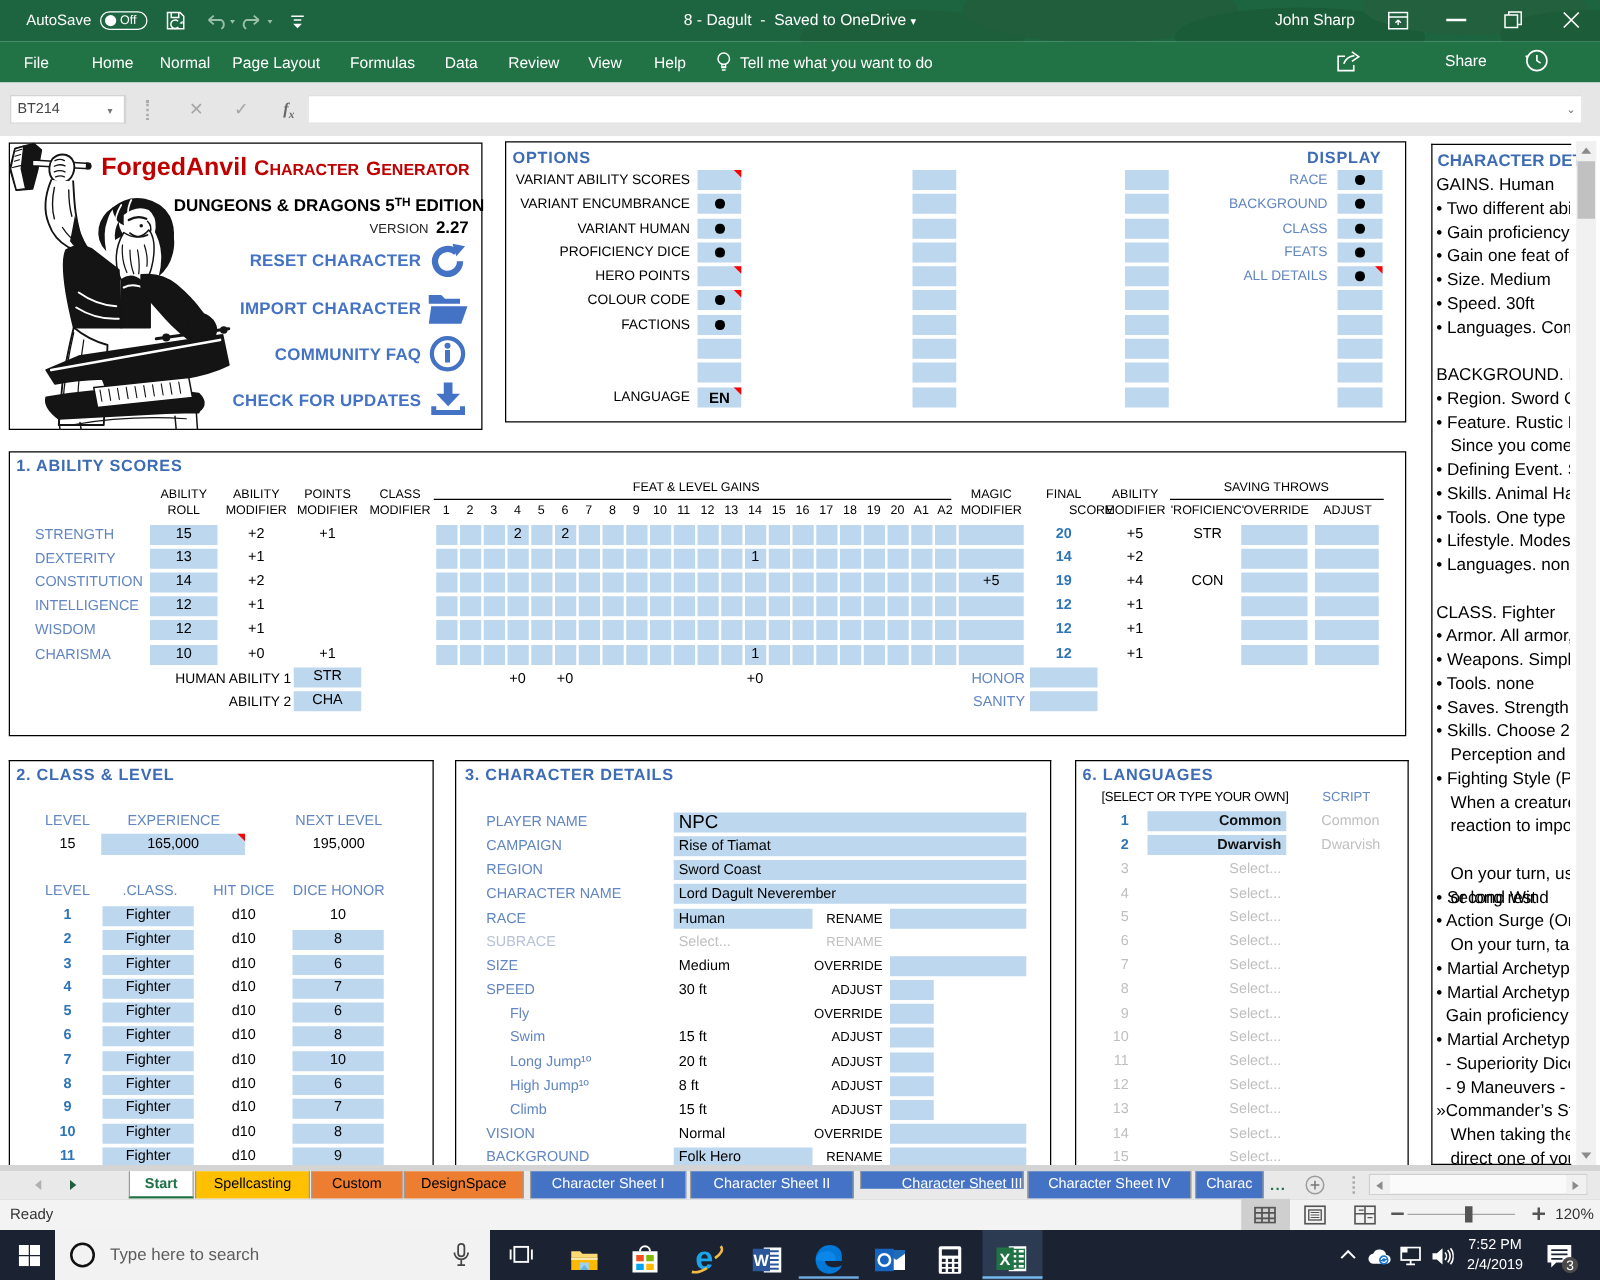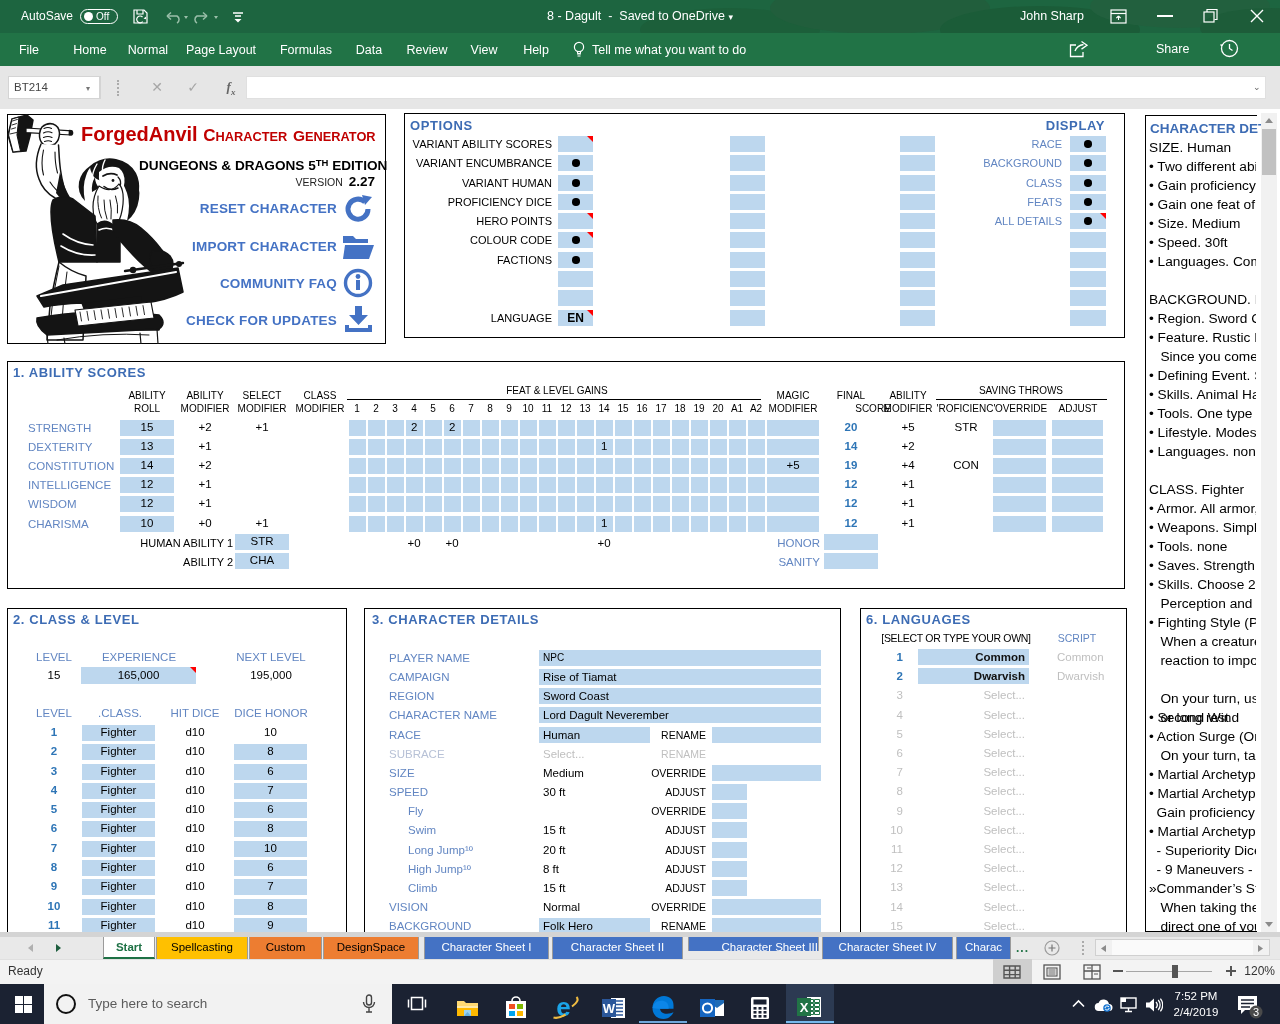--- a/index.html
+++ b/index.html
@@ -246,21 +246,21 @@
 <div class="redtri" style="left:587px;top:310px;"></div>
 <div class="cell" style="left:730px;top:310px;width:35px;height:16px;"></div>
 <div class="cell" style="left:900px;top:310px;width:35px;height:16px;"></div>
 <div class="cell" style="left:1070px;top:310px;width:36px;height:16px;"></div>
 <div class="panel" style="left:7px;top:361px;width:1118px;height:228px;"></div>
 <div class="tit" style="left:13px;top:365px;width:220px;height:16px;">1. ABILITY SCORES</div>
 <div class="hdr" style="left:117px;top:390px;width:60px;height:12px;">ABILITY</div>
 <div class="hdr" style="left:117px;top:403px;width:60px;height:12px;">ROLL</div>
 <div class="hdr" style="left:175px;top:390px;width:60px;height:12px;">ABILITY</div>
 <div class="hdr" style="left:175px;top:403px;width:60px;height:12px;">MODIFIER</div>
-<div class="hdr" style="left:232px;top:390px;width:60px;height:12px;">SELECT</div>
+<div class="hdr" style="left:232px;top:390px;width:60px;height:12px;">POINTS</div>
 <div class="hdr" style="left:232px;top:403px;width:60px;height:12px;">MODIFIER</div>
 <div class="hdr" style="left:290px;top:390px;width:60px;height:12px;">CLASS</div>
 <div class="hdr" style="left:290px;top:403px;width:60px;height:12px;">MODIFIER</div>
 <div class="hdr" style="left:763px;top:390px;width:60px;height:12px;">MAGIC</div>
 <div class="hdr" style="left:763px;top:403px;width:60px;height:12px;">MODIFIER</div>
 <div class="hdr" style="left:821px;top:390px;width:60px;height:12px;">FINAL</div>
 <div class="hdr" style="left:843px;top:403px;width:60px;height:12px;">SCORE</div>
 <div class="hdr" style="left:878px;top:390px;width:60px;height:12px;">ABILITY</div>
 <div class="hdr" style="left:878px;top:403px;width:60px;height:12px;">MODIFIER</div>
 <div class="hdr" style="left:490px;top:385px;width:134px;height:12px;">FEAT &amp; LEVEL GAINS</div>
@@ -576,21 +576,21 @@
 <div class="bv" style="left:24px;top:918px;width:60px;height:15.5px;font-weight:bold;">11</div>
 <div class="cell" style="left:82px;top:918px;width:73px;height:15.5px;"></div>
 <div class="v" style="left:82px;top:918px;width:73px;height:15.5px;">Fighter</div>
 <div class="v" style="left:165px;top:918px;width:60px;height:15.5px;">d10</div>
 <div class="cell" style="left:234px;top:918px;width:73px;height:15.5px;"></div>
 <div class="v" style="left:234px;top:918px;width:73px;height:15.5px;">9</div>
 <div class="panel" style="left:364px;top:608px;width:477px;height:324px;border-bottom:none;"></div>
 <div class="tit" style="left:372px;top:612px;width:260px;height:16px;">3. CHARACTER DETAILS</div>
 <div style="left:389px;top:650px;width:150px;height:16px;font-size:11.5px;color:#6286c2;line-height:16px;">PLAYER NAME</div>
 <div class="cell" style="left:539px;top:650px;width:282px;height:16px;"></div>
-<div style="left:543px;top:650px;width:276px;height:16px;font-size:10px;line-height:16px;">NPC</div>
+<div style="left:543px;top:650px;width:276px;height:16px;font-size:15px;line-height:16px;">NPC</div>
 <div style="left:389px;top:669px;width:150px;height:16px;font-size:11.5px;color:#6286c2;line-height:16px;">CAMPAIGN</div>
 <div class="cell" style="left:539px;top:669px;width:282px;height:16px;"></div>
 <div style="left:543px;top:669px;width:276px;height:16px;font-size:11.5px;line-height:16px;">Rise of Tiamat</div>
 <div style="left:389px;top:688px;width:150px;height:16px;font-size:11.5px;color:#6286c2;line-height:16px;">REGION</div>
 <div class="cell" style="left:539px;top:688px;width:282px;height:16px;"></div>
 <div style="left:543px;top:688px;width:276px;height:16px;font-size:11.5px;line-height:16px;">Sword Coast</div>
 <div style="left:389px;top:707px;width:150px;height:16px;font-size:11.5px;color:#6286c2;line-height:16px;">CHARACTER NAME</div>
 <div class="cell" style="left:539px;top:707px;width:282px;height:16px;"></div>
 <div style="left:543px;top:707px;width:276px;height:16px;font-size:11.5px;line-height:16px;">Lord Dagult Neverember</div>
 <div style="left:389px;top:727px;width:150px;height:16px;font-size:11.5px;color:#6286c2;line-height:16px;">RACE</div>
@@ -670,21 +670,21 @@
 <div style="left:868px;top:860px;width:35px;height:16px;font-size:11.5px;color:#bfbfbf;font-weight:normal;text-align:right;line-height:16px;">12</div>
 <div style="left:918px;top:860px;width:107px;height:16px;font-size:11.5px;color:#bfbfbf;text-align:right;line-height:16px;">Select...</div>
 <div style="left:868px;top:879px;width:35px;height:16px;font-size:11.5px;color:#bfbfbf;font-weight:normal;text-align:right;line-height:16px;">13</div>
 <div style="left:918px;top:879px;width:107px;height:16px;font-size:11.5px;color:#bfbfbf;text-align:right;line-height:16px;">Select...</div>
 <div style="left:868px;top:899px;width:35px;height:16px;font-size:11.5px;color:#bfbfbf;font-weight:normal;text-align:right;line-height:16px;">14</div>
 <div style="left:918px;top:899px;width:107px;height:16px;font-size:11.5px;color:#bfbfbf;text-align:right;line-height:16px;">Select...</div>
 <div style="left:868px;top:918px;width:35px;height:16px;font-size:11.5px;color:#bfbfbf;font-weight:normal;text-align:right;line-height:16px;">15</div>
 <div style="left:918px;top:918px;width:107px;height:16px;font-size:11.5px;color:#bfbfbf;text-align:right;line-height:16px;">Select...</div>
 <div style="left:1145px;top:115px;width:112px;height:817px;border:1.6px solid #000;border-right:none;overflow:hidden;background:#fff;"></div>
 <div style="left:1150px;top:119px;width:120px;height:19px;font-size:13.5px;font-weight:bold;color:#3d6cb4;line-height:19px;white-space:nowrap;overflow:hidden;">CHARACTER DETAILS</div>
-<div style="left:1149px;top:138px;width:107px;height:19px;font-size:13.7px;color:#000;line-height:19px;white-space:pre;overflow:hidden;">SIZE. Human</div>
+<div style="left:1149px;top:138px;width:107px;height:19px;font-size:13.7px;color:#000;line-height:19px;white-space:pre;overflow:hidden;">GAINS. Human</div>
 <div style="left:1149px;top:157px;width:107px;height:19px;font-size:13.7px;color:#000;line-height:19px;white-space:pre;overflow:hidden;">• Two different ability</div>
 <div style="left:1149px;top:176px;width:107px;height:19px;font-size:13.7px;color:#000;line-height:19px;white-space:pre;overflow:hidden;">• Gain proficiency in</div>
 <div style="left:1149px;top:195px;width:107px;height:19px;font-size:13.7px;color:#000;line-height:19px;white-space:pre;overflow:hidden;">• Gain one feat of yo</div>
 <div style="left:1149px;top:214px;width:107px;height:19px;font-size:13.7px;color:#000;line-height:19px;white-space:pre;overflow:hidden;">• Size. Medium</div>
 <div style="left:1149px;top:233px;width:107px;height:19px;font-size:13.7px;color:#000;line-height:19px;white-space:pre;overflow:hidden;">• Speed. 30ft</div>
 <div style="left:1149px;top:252px;width:107px;height:19px;font-size:13.7px;color:#000;line-height:19px;white-space:pre;overflow:hidden;">• Languages. Comm</div>
 <div style="left:1149px;top:290px;width:107px;height:19px;font-size:13.7px;color:#000;line-height:19px;white-space:pre;overflow:hidden;">BACKGROUND. Fol</div>
 <div style="left:1149px;top:309px;width:107px;height:19px;font-size:13.7px;color:#000;line-height:19px;white-space:pre;overflow:hidden;">• Region. Sword Co</div>
 <div style="left:1149px;top:328px;width:107px;height:19px;font-size:13.7px;color:#000;line-height:19px;white-space:pre;overflow:hidden;">• Feature. Rustic H</div>
 <div style="left:1149px;top:347px;width:107px;height:19px;font-size:13.7px;color:#000;line-height:19px;white-space:pre;overflow:hidden;">   Since you come fr</div>

